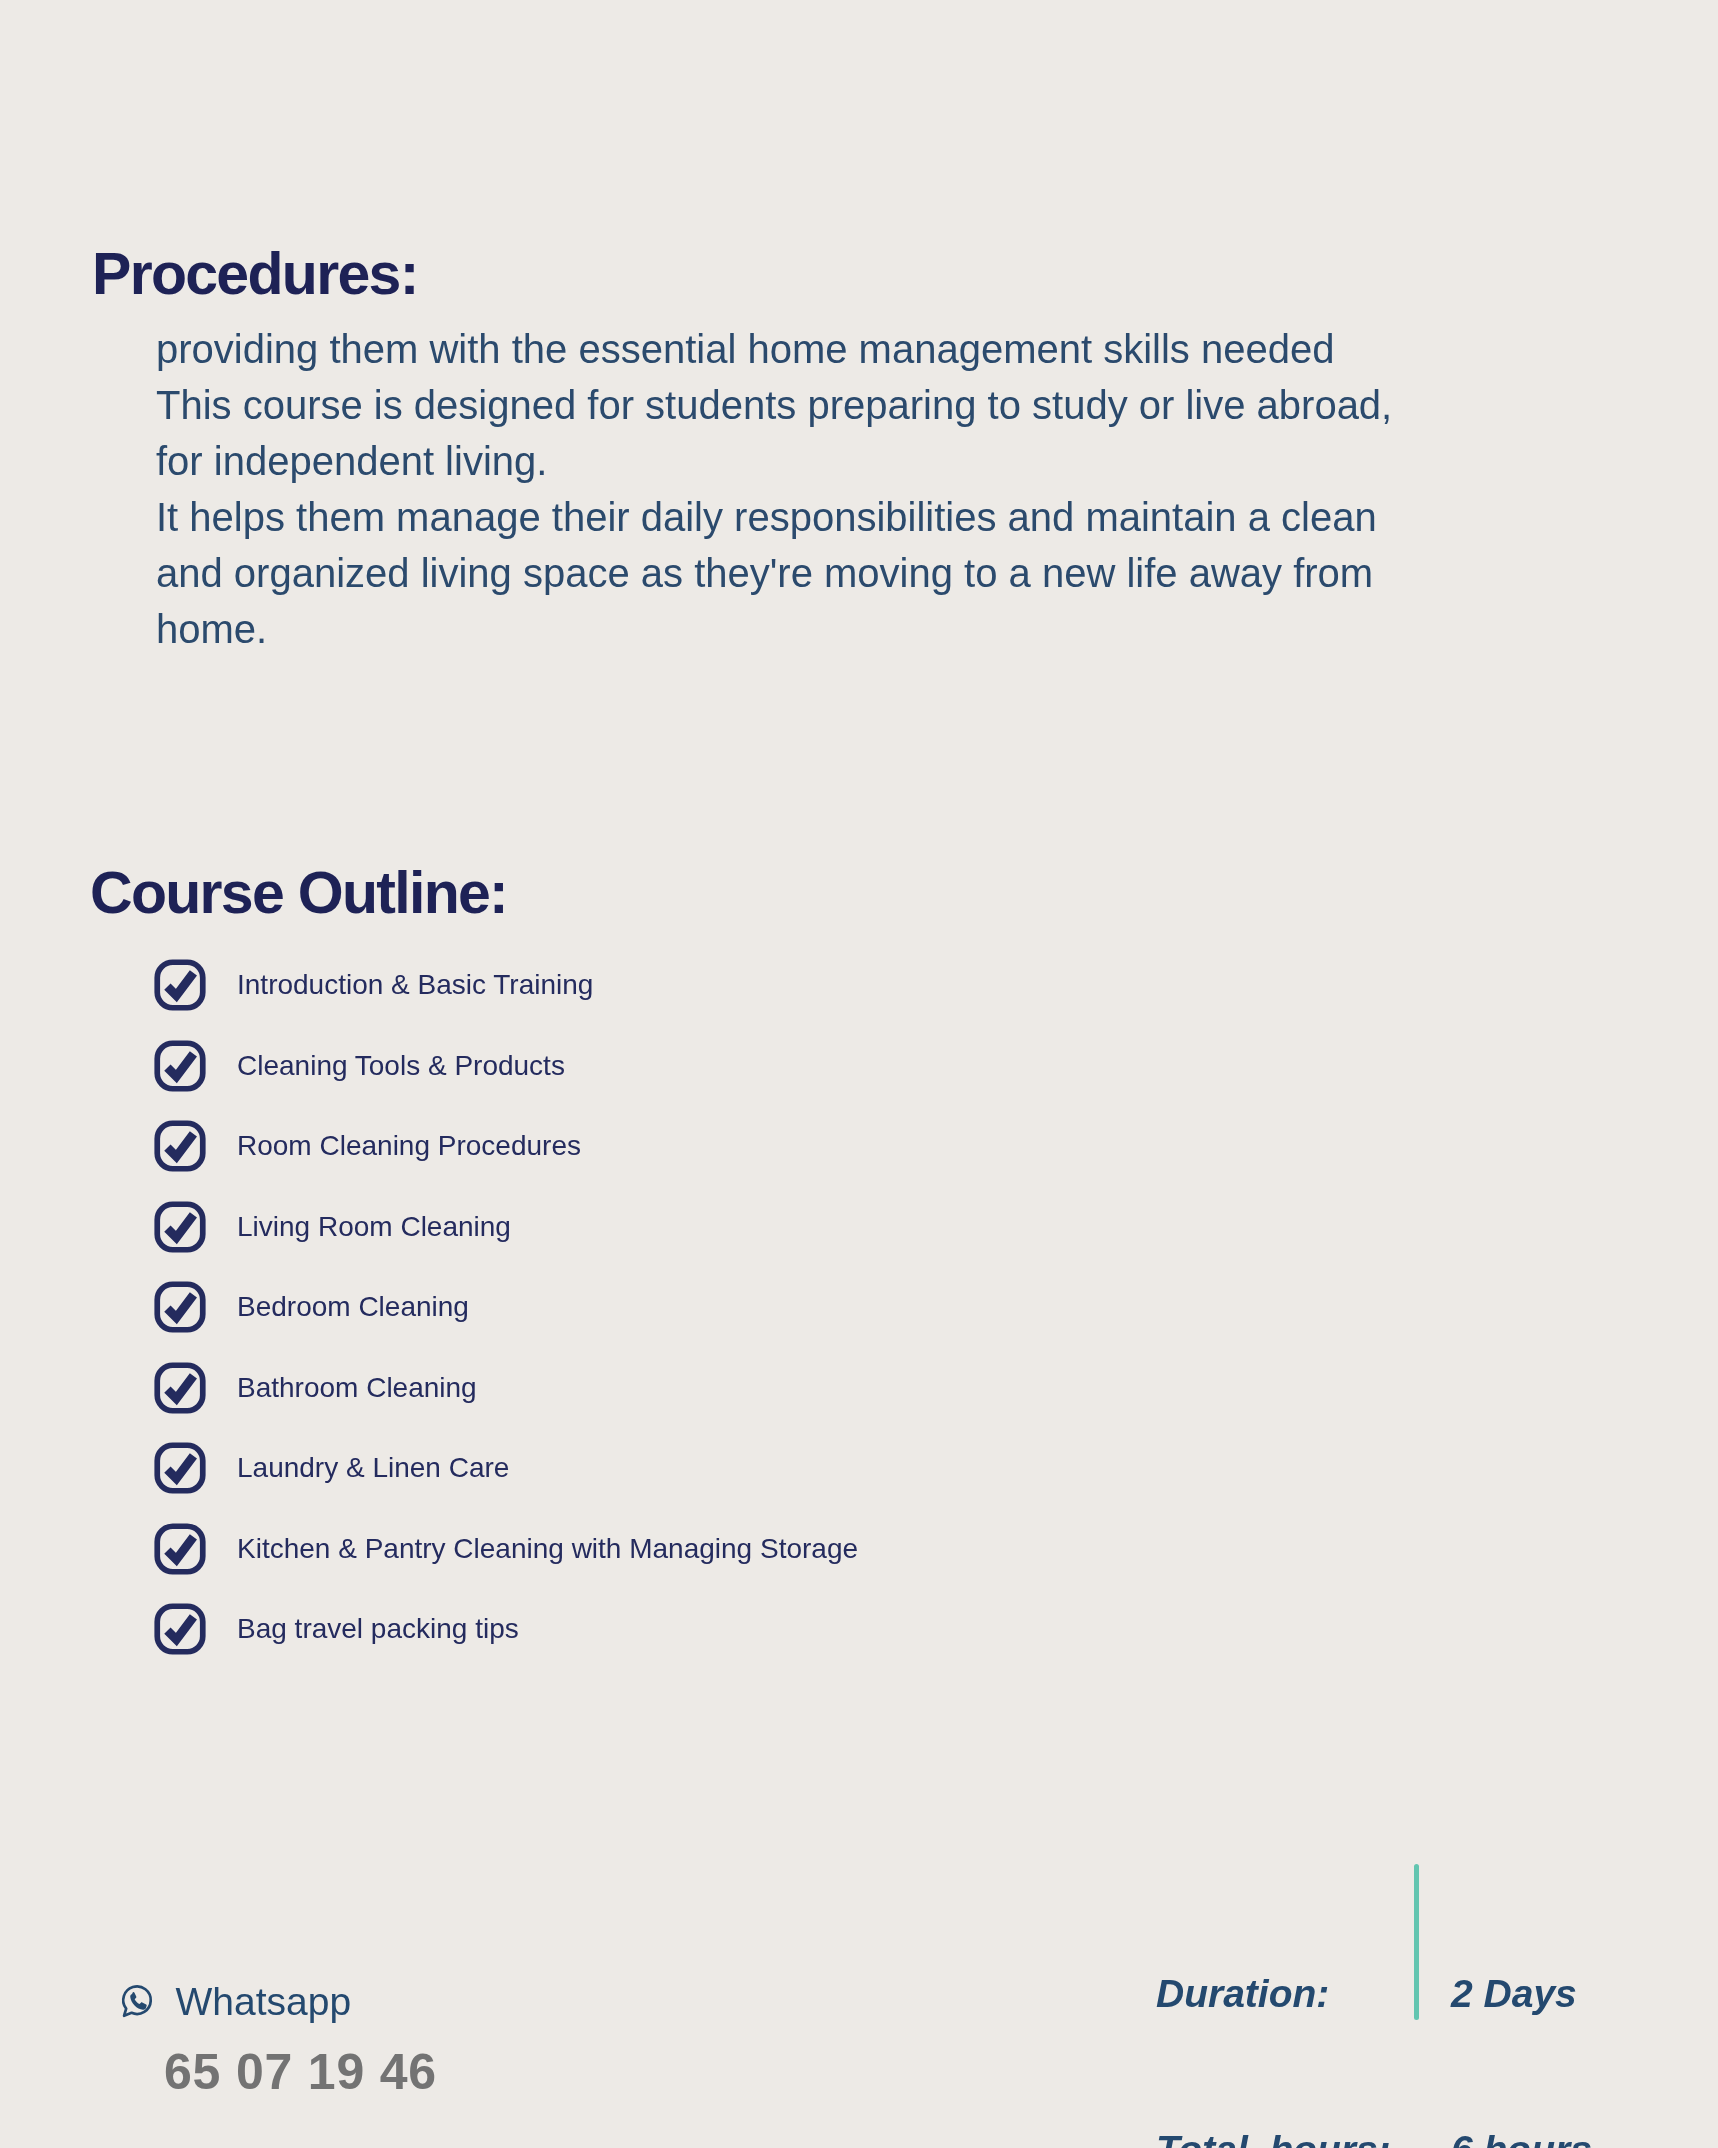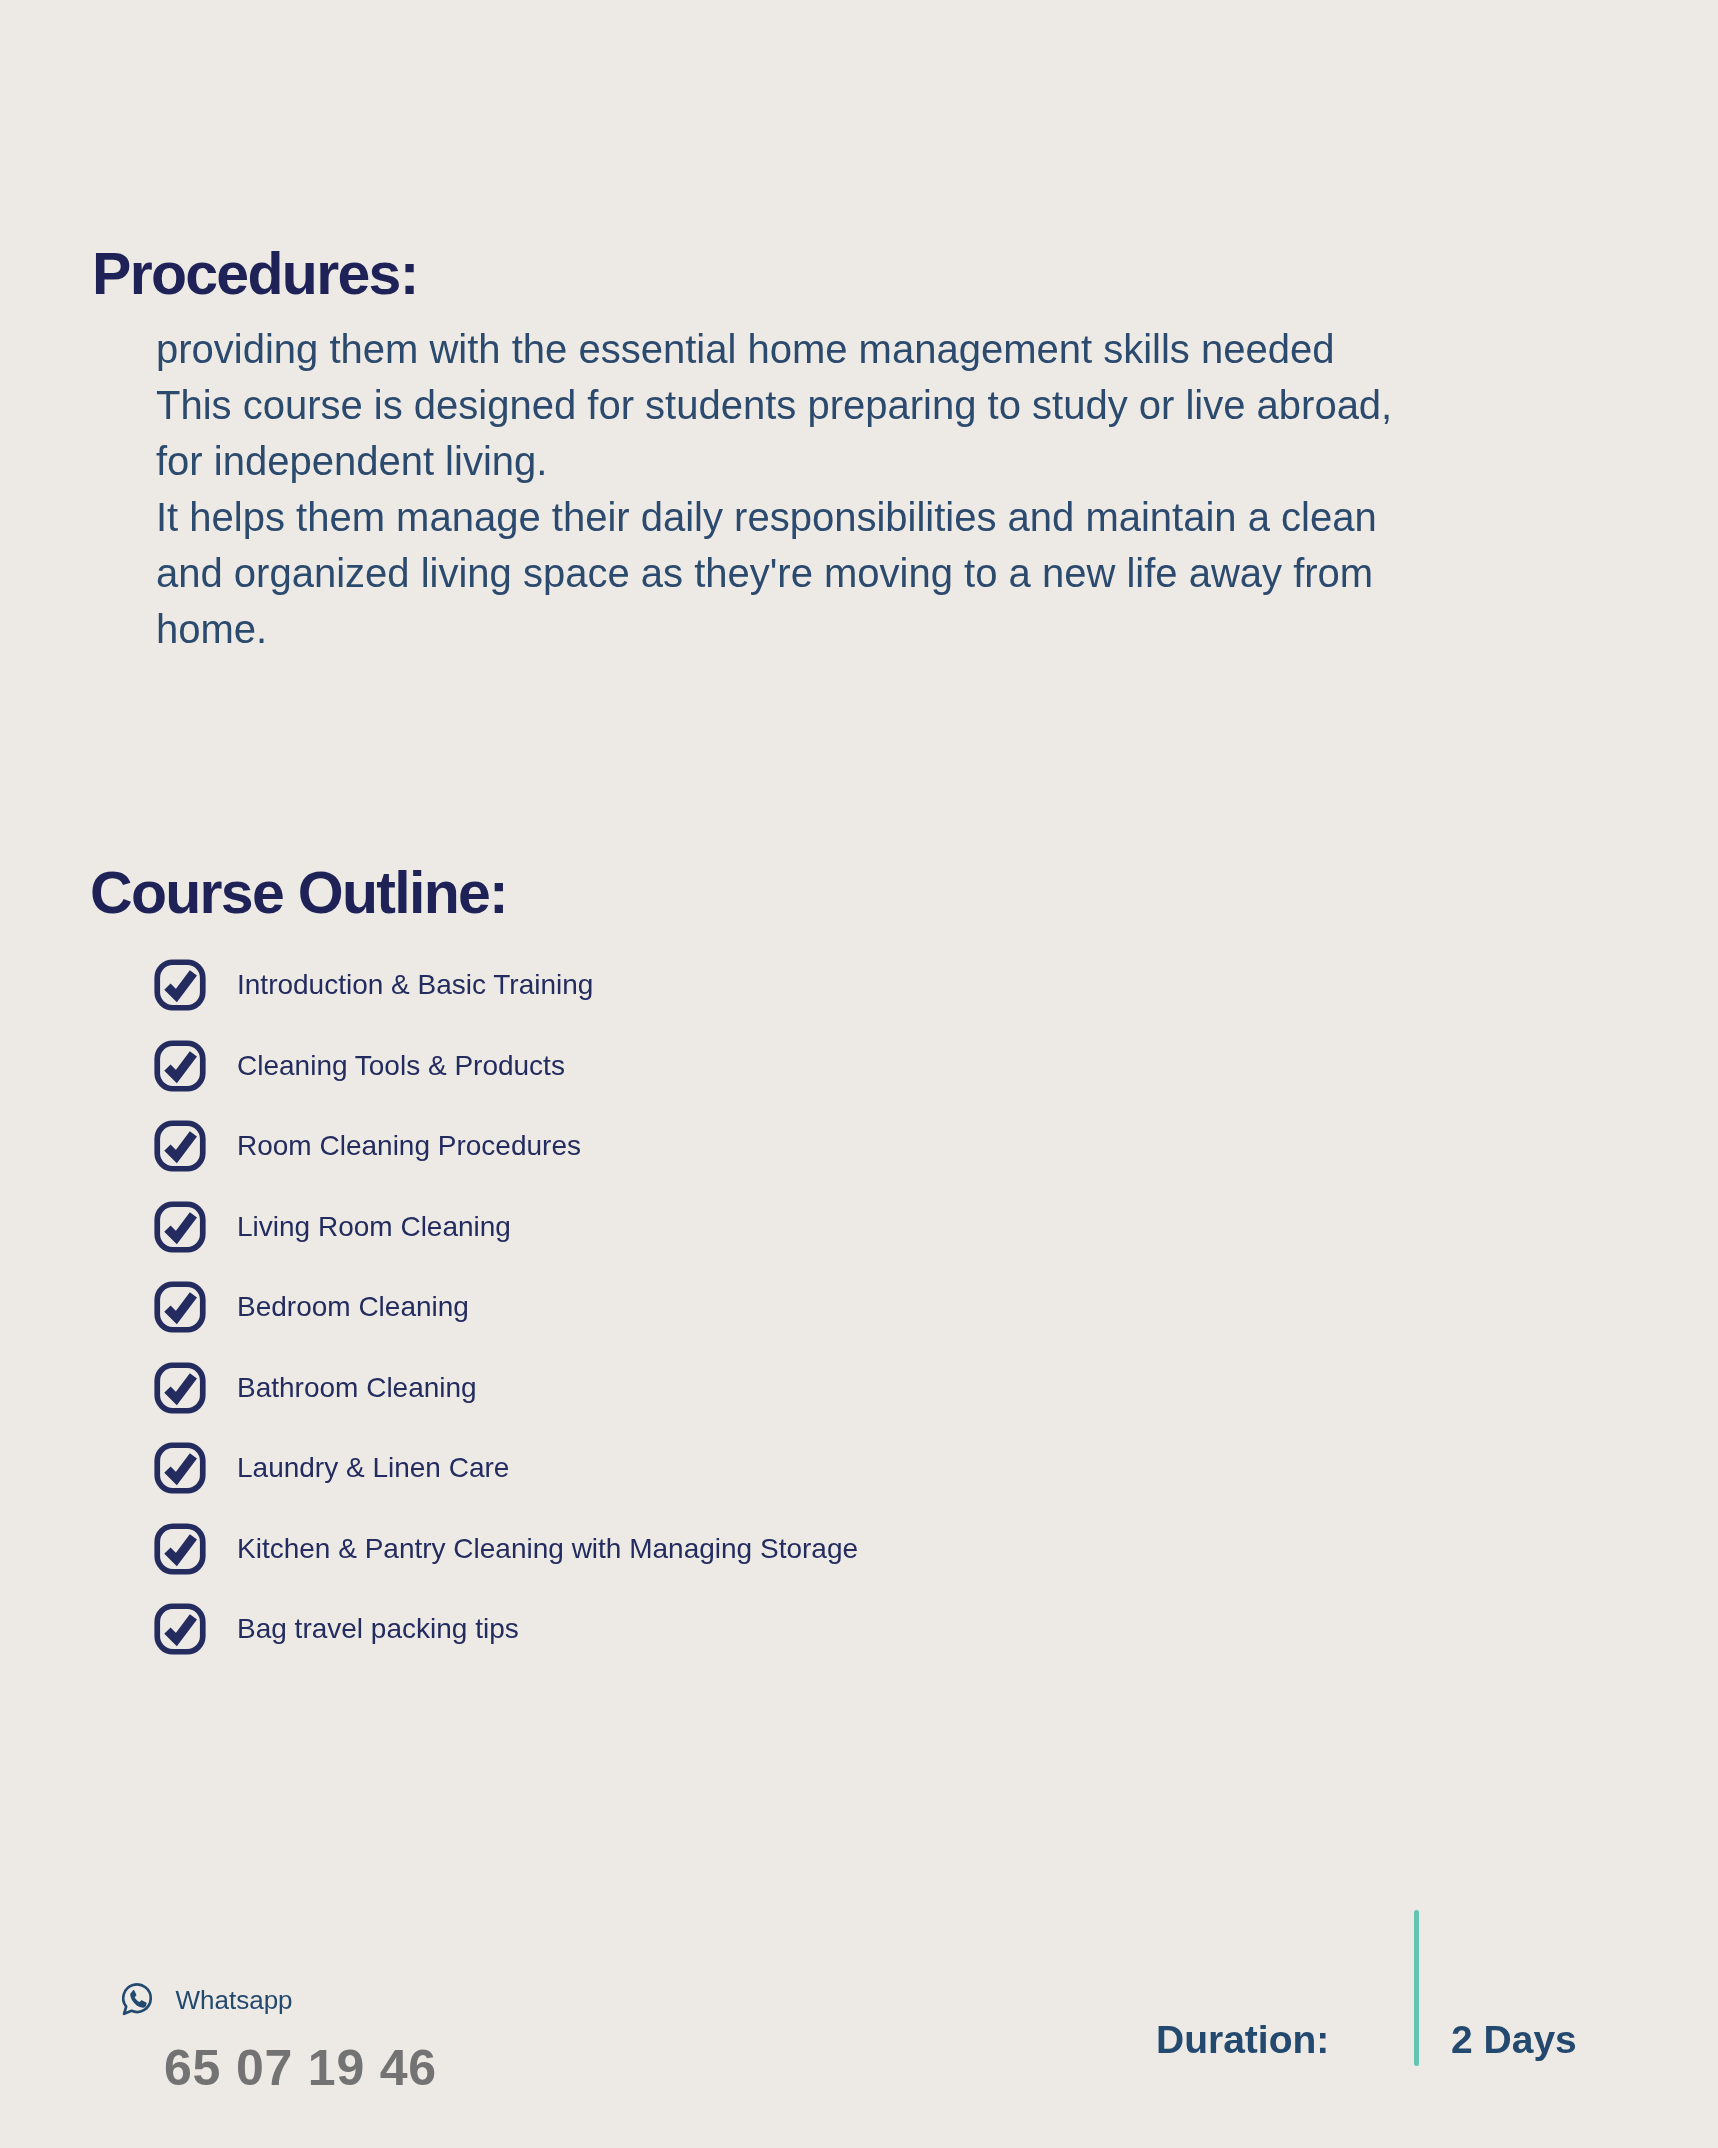--- a/index.html
+++ b/index.html
@@ -54,24 +54,25 @@
   .check-item .label {
     margin-left: 31px;
     font-size: 28px;
     color: #242B5E;
     white-space: nowrap;
   }
 
   
   .details {
     position: absolute;
-    left: 1156px; top: 1910px;
+    left: 1156px; top: 1864px;
     display: flex;
     align-items: stretch;
     height: 156px;
+    font-style: italic;
   }
   .details .labels, .details .values {
     font-size: 39px;
     font-weight: bold;
     color: #24496F;
     line-height: 52px;
     white-space: pre;
   }
   .details .labels { width: 258px; }
   .details .divider {
@@ -81,21 +82,21 @@
   }
   .details .values { margin-left: 32px; }
 
   
   .contact { position: absolute; left: 117px; top: 1980px; }
   .wa-row {
     display: flex;
     align-items: center;
     gap: 18.5px;
     color: #24496F;
-    font-size: 26px;
+    font-size: 39px;
   }
   .wa-row svg { width: 40px; height: 40px; display: block; }
   .phone {
     margin-top: 18.5px;
     font-size: 50px;
     font-weight: bold;
     letter-spacing: 0.8px;
     color: #737373;
     white-space: nowrap;
     margin-left: 47px;

